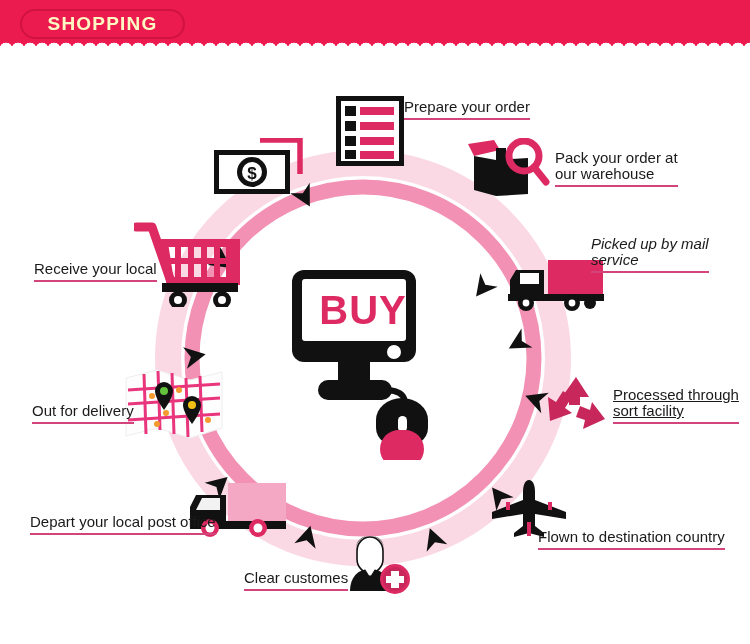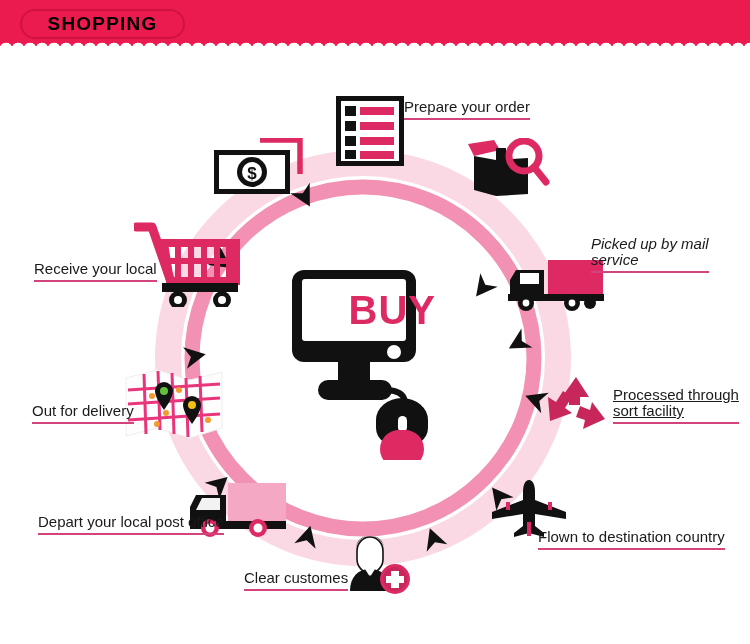--- a/index.html
+++ b/index.html
@@ -23,21 +23,21 @@
     background-repeat:repeat-x;
   }
   .badge{
     position:absolute; left:20px; top:9px;
     width:165px; height:30px;
     border:2px solid #d01243;
     border-radius:16px;
     display:flex; align-items:center; justify-content:center;
   }
   .badge-label{
-    color:#000000; font-size:19px; font-weight:bold;
+    color:#fef9c3; font-size:19px; font-weight:bold;
     letter-spacing:1.2px;
   }
 
   
   .ring-wrap{ position:absolute; left:0; top:48px; width:750px; height:596px; }
 
   
   .label{
     position:absolute;
     font-size:15px; color:#1a1a1a; line-height:16px;
@@ -48,21 +48,21 @@
   }
   .label.right{ text-align:left; }
 
   
   #lbl-prepare   { left:404px; top:99px;  }
   #lbl-pack      { left:555px; top:150px; }
   #lbl-picked    { left:591px; top:236px;font-style:italic; }
   #lbl-sort      { left:613px; top:387px;text-decoration:underline; }
   #lbl-flown     { left:538px; top:529px; }
   #lbl-customs   { left:244px; top:570px;text-align:center; }
-  #lbl-depart    { left:38px;  top:514px; }
+  #lbl-depart    { left:30px;  top:514px; }
   #lbl-outfor    { left:32px;  top:403px; }
   #lbl-receive   { left:34px;  top:261px; }
   #lbl-waiting   { left:74px;  top:147px; }
 
   
   .icon{ position:absolute; }
   #ic-list    { left:336px; top:96px;  width:68px;  height:70px; }
   #ic-money   { left:208px; top:138px; width:96px;  height:48px; }
   #ic-pack    { left:466px; top:138px; width:88px;  height:62px; }
   #ic-truck   { left:508px; top:258px; width:100px; height:54px; }
@@ -70,21 +70,21 @@
   #ic-plane   { left:490px; top:480px; width:78px;  height:62px; }
   #ic-person  { left:340px; top:535px; width:72px;  height:60px; }
   #ic-posttruck{left:190px; top:483px; width:100px; height:56px; }
   #ic-map     { left:124px; top:368px; width:100px; height:72px; }
   #ic-cart    { left:134px; top:221px; width:106px; height:86px; }
   #ic-monitor { left:290px; top:270px; width:146px; height:190px; }
 
   
   .buy-text{
     position:absolute; left:0; top:0; width:100%;
-    text-align:right; color:#dd2a63; font-weight:bold;
+    text-align:center; color:#dd2a63; font-weight:bold;
     font-size:40px; letter-spacing:1px;
   }
 </style>
 </head>
 <body>
 
 <div id="page">
 
   <div class="header">
     <div class="badge">
@@ -308,20 +308,25 @@
       <circle cx="88" cy="79" r="9" fill="#111111"></circle>
         <circle cx="88" cy="79" r="4" fill="#ffffff"></circle>
     </svg>
   </div>
 
   <div class="label" id="lbl-prepare">
     <span>Prepare your order</span>
     <span class="ul"></span>
   </div>
 
+  <div class="label right" id="lbl-pack">
+    <span>Pack your order at</span><br>
+    <span>our warehouse</span>
+    <span class="ul"></span>
+  </div>
 
   <div class="label right" id="lbl-picked">
     <span>Picked up by mail</span><br>
     <span>service</span>
     <span class="ul"></span>
   </div>
 
   <div class="label right" id="lbl-sort">
     <span>Processed through</span><br>
     <span>sort facility</span>

